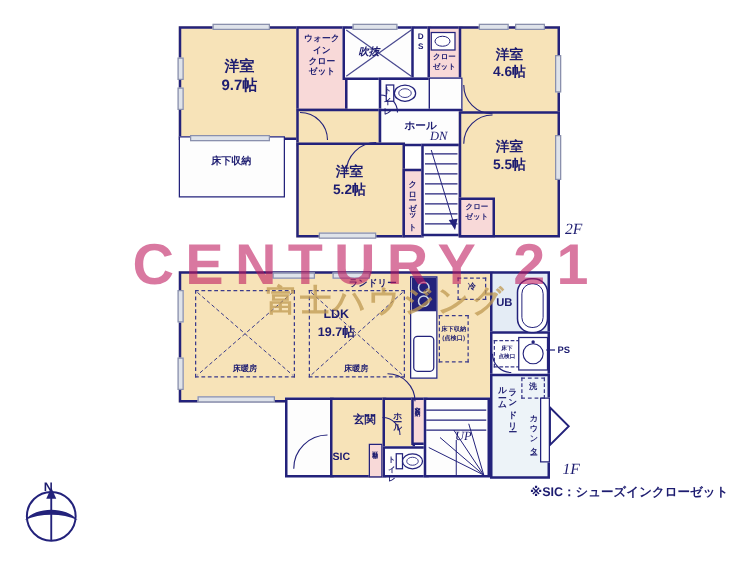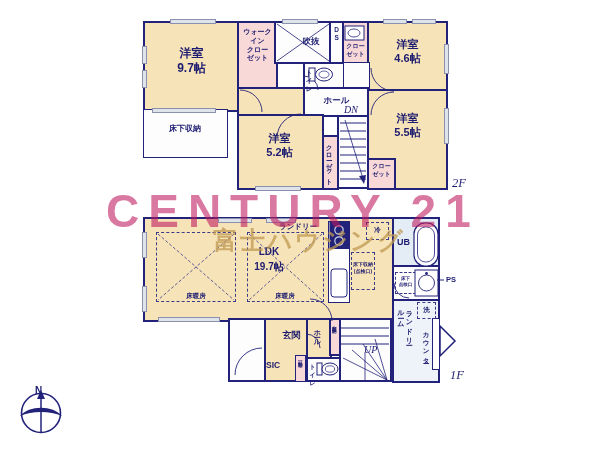--- a/index.html
+++ b/index.html
@@ -169,21 +169,21 @@
     </g>
   </svg>
 
   <div class="lbl ctr" style="left:143px;top:46px;width:97px;font-size:12px;">洋室
 9.7帖</div>
   <div class="lbl ctr" style="left:143px;top:124px;width:84px;font-size:8px;">床下収納</div>
   <div class="lbl ctr" style="left:238px;top:28px;width:39px;font-size:7px;">ウォーク
 イン
 クロー
 ゼット</div>
-  <div class="lbl ctr" style="left:282px;top:36px;width:58px;font-size:8.5px;">吹抜</div>
+  <div class="lbl ctr" style="left:266px;top:36px;width:58px;font-size:8.5px;font-style:italic;">吹抜</div>
   <div class="lbl vt" style="left:332px;top:26px;font-size:6.5px;">DS</div>
   <div class="lbl ctr" style="left:341px;top:43px;width:29px;font-size:6px;">クロー
 ゼット</div>
   <div class="lbl ctr" style="left:367px;top:38px;width:81px;font-size:11px;">洋室
 4.6帖</div>
   <div class="lbl vt" style="left:305px;top:65px;font-size:6.5px;">トイレ</div>
   <div class="lbl ctr" style="left:303px;top:95px;width:67px;font-size:8.5px;">ホール</div>
   <div class="lbl ser" style="left:344px;top:104px;font-size:10px;">DN</div>
   <div class="lbl ctr" style="left:367px;top:112px;width:81px;font-size:11px;">洋室
 5.5帖</div>
@@ -212,18 +212,19 @@
   <div class="lbl vt" style="left:422px;top:327px;font-size:6.5px;">カウンター</div>
   <div class="lbl ctr" style="left:266px;top:330px;width:51px;font-size:9px;">玄関</div>
   <div class="lbl" style="left:266px;top:360px;font-size:8.5px;">SIC</div>
   <div class="lbl vt" style="left:297px;top:357px;font-size:4.5px;">可動棚</div>
   <div class="lbl vt" style="left:312px;top:324px;font-size:7px;">ホール</div>
   <div class="lbl vt" style="left:331px;top:322px;font-size:4.5px;">玄関収納</div>
   <div class="lbl vt" style="left:308px;top:360px;font-size:6px;">トイレ</div>
   <div class="lbl ser" style="left:364px;top:344px;font-size:10px;">UP</div>
   <div class="lbl ser" style="left:450px;top:368px;font-size:12.5px;">1F</div>
 
+  <div class="lbl" style="left:424px;top:389px;font-size:10px;">※SIC：シューズインクローゼット</div>
   <div class="lbl" style="left:35px;top:385px;font-size:10px;">N</div>
 
   <div class="wm1">CENTURY 21</div>
   <div class="wm2">富士ハウジング</div>
 
 </div>
 
 </body></html>

